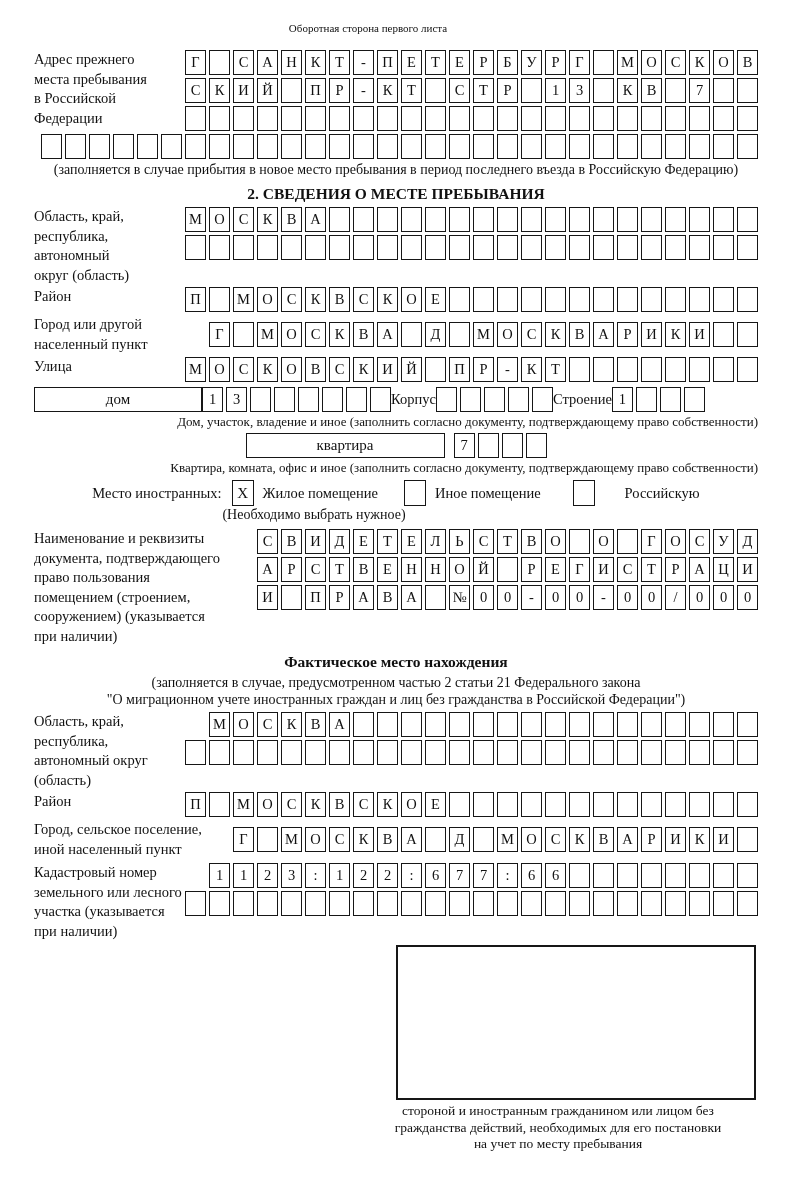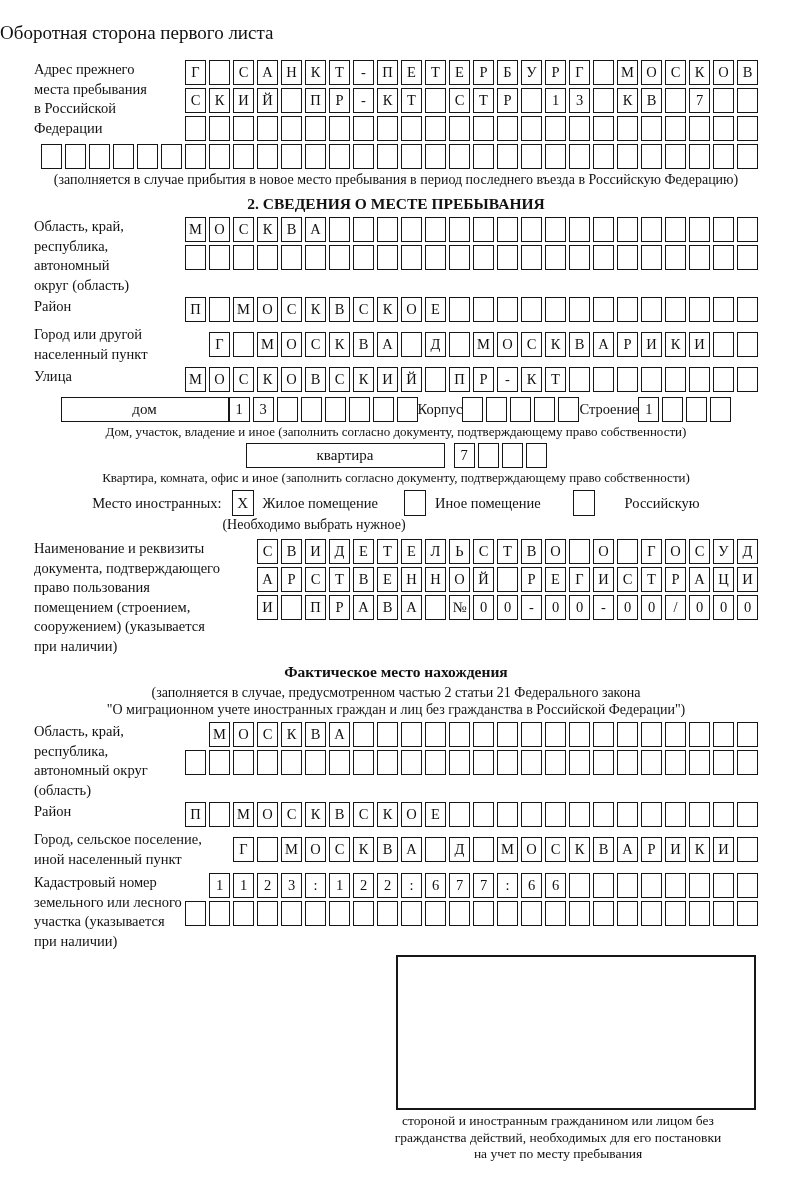--- a/index.html
+++ b/index.html
@@ -2,42 +2,42 @@
 <html><head>
 <meta charset="utf-8">
 <style>
   * { margin:0; padding:0; box-sizing:border-box; }
   html,body { background:#ffffff; }
   body {
     width:800px; height:1180px; overflow:hidden;
     color:#111; font-family:"Liberation Serif","DejaVu Serif",serif;
     font-size:14.5px;
   }
-  .side-note { text-align:left; padding:22px 64px 0 0; font-size:19px; }
+  .side-note { text-align:center; padding:22px 64px 0 0; font-size:11px; }
   .form { position:relative; width:724px; margin:0 38px 0 34px; }
 
   
   .cells { display:flex; gap:3px; }
   .cell {
     flex:0 0 21px; width:21px; height:25px;
     border:1.6px solid #161616; background:#fff;
     display:flex; align-items:center; justify-content:center;
     font-size:14.5px; line-height:1;
   }
   .cells-col { display:flex; flex-direction:column; gap:3px; margin-left:auto; }
   .right { margin-left:auto; }
 
   .flexrow { display:flex; align-items:flex-start; }
   .vcenter { align-items:center;justify-content:center; }
   .lbl { font-size:14.5px; line-height:19.5px; }
   .mt2{margin-top:2px}.mt3{margin-top:3px}.mt4{margin-top:4px}
   .mt5{margin-top:5px}.mt6{margin-top:6px}.mt20{margin-top:16px}
 
   .caption { font-size:14px; text-align:center; line-height:17px; }
-  .caption-left { font-size:13px; text-align:center; line-height:16px; margin-top:2px; }
+  .caption-left { font-size:13px; text-align:right; line-height:16px; margin-top:2px; }
   .sec-title { font-weight:bold; font-size:15.5px; text-align:center; line-height:20px; }
 
   .desc-box {
     height:25px; border:1.6px solid #161616;
     display:flex; align-items:center; justify-content:center;
     font-size:15px;
   }
   .dom-box { width:168px; }
   .kv-box  { width:199px; }
 
@@ -339,21 +339,21 @@
         <div class="cell"></div>
         <div class="cell"></div>
         <div class="cell"></div>
         <div class="cell"></div>
         <div class="cell"></div>
         <div class="cell"></div>
         <div class="cell"></div>
       </div>
   </div>
 
-  <div class="flexrow vcenter mt5" style="justify-content:center">
+  <div class="flexrow vcenter mt5" style="justify-content:flex-start">
     <div class="desc-box dom-box">дом</div>
     <div class="cells">
         <div class="cell">1</div>
         <div class="cell">3</div>
         <div class="cell"></div>
         <div class="cell"></div>
         <div class="cell"></div>
         <div class="cell"></div>
         <div class="cell"></div>
         <div class="cell"></div>

